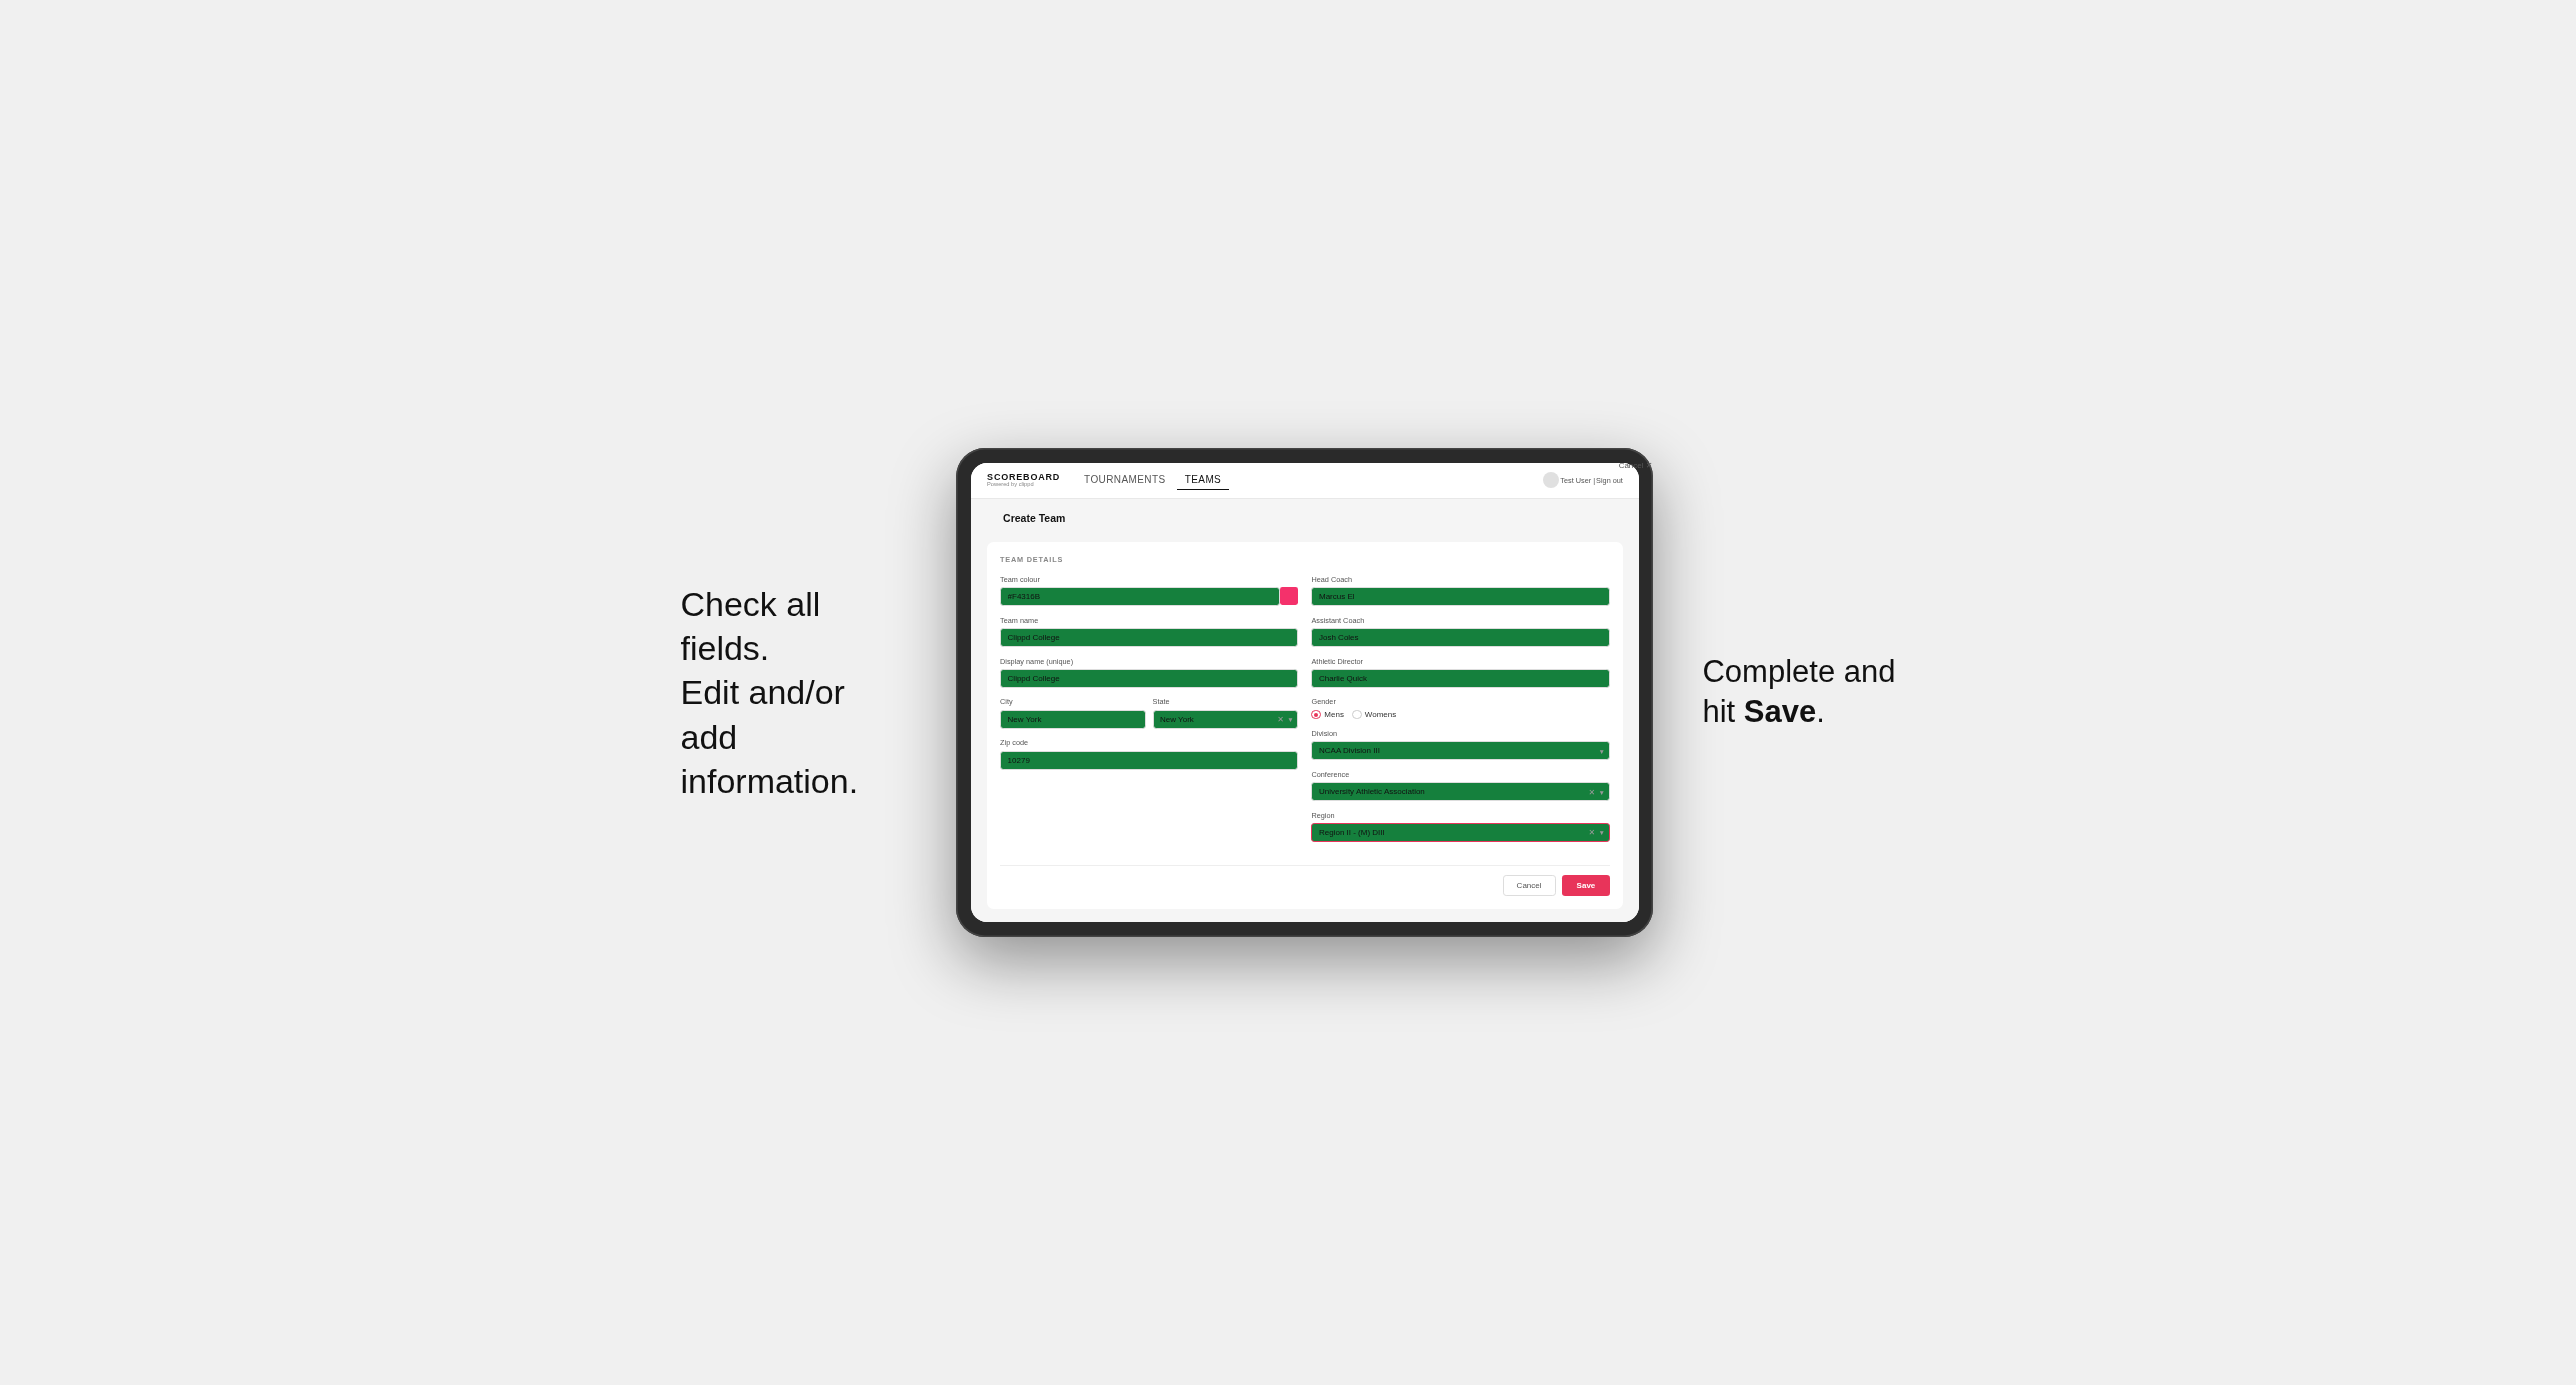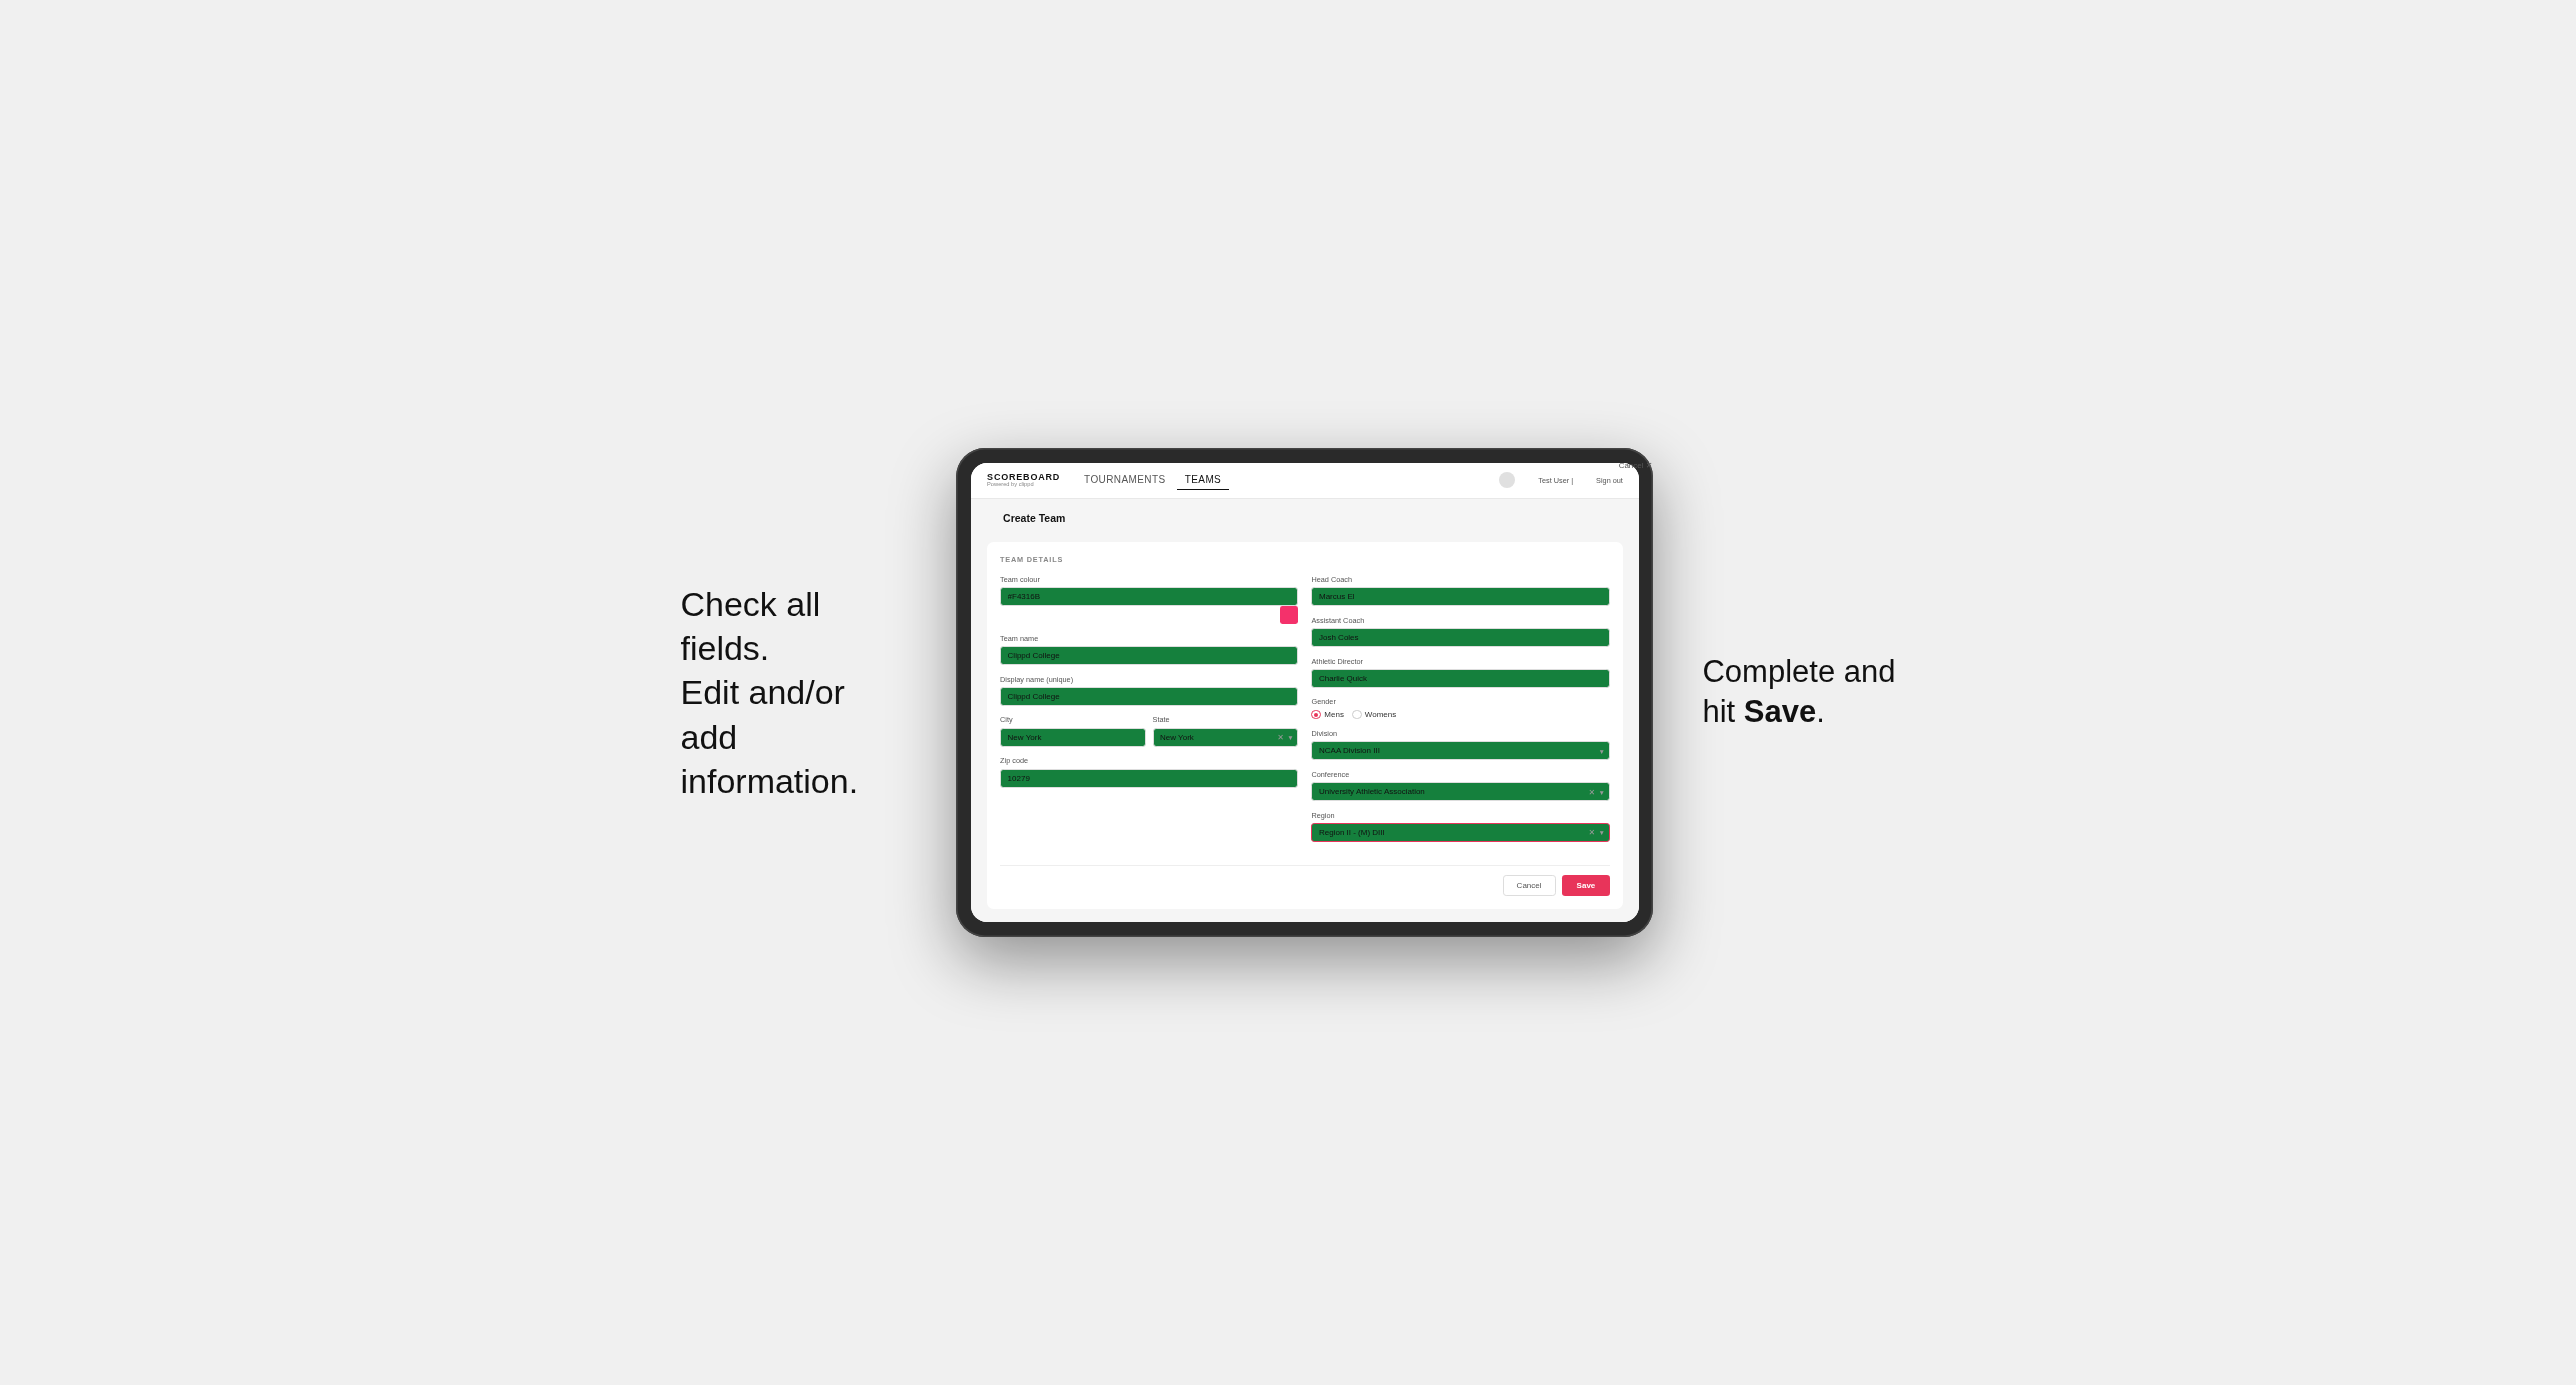--- a/index.html
+++ b/index.html
@@ -107,21 +107,21 @@
     }
 
     .nav-link.active {
       color: #111;
       border-bottom: 1.6px solid #111;
     }
 
     .nav-right {
       display: flex;
       align-items: center;
-      gap: 23px;
+      gap: 1px;
       font-size: 7.3px;
       color: #555;
     }
 
     .user-avatar-small {
       width: 16px;
       height: 16px;
       background: #e0e0e0;
       border-radius: 50%;
     }
@@ -223,23 +223,22 @@
       border-radius: 3.2px;
       padding: 4px 9.7px;
       font-size: 7.3px;
       cursor: pointer;
       font-weight: 500;
     }
 
     
     .color-input-row {
       display: flex;
-      align-items: flex-end;
+      align-items: flex-start;
       gap: 0;
-      flex-direction: column;
     }
 
     .color-swatch {
       width: 18px;
       height: 18px;
       border-radius: 2.4px;
       flex-shrink: 0;
     }
 
     

